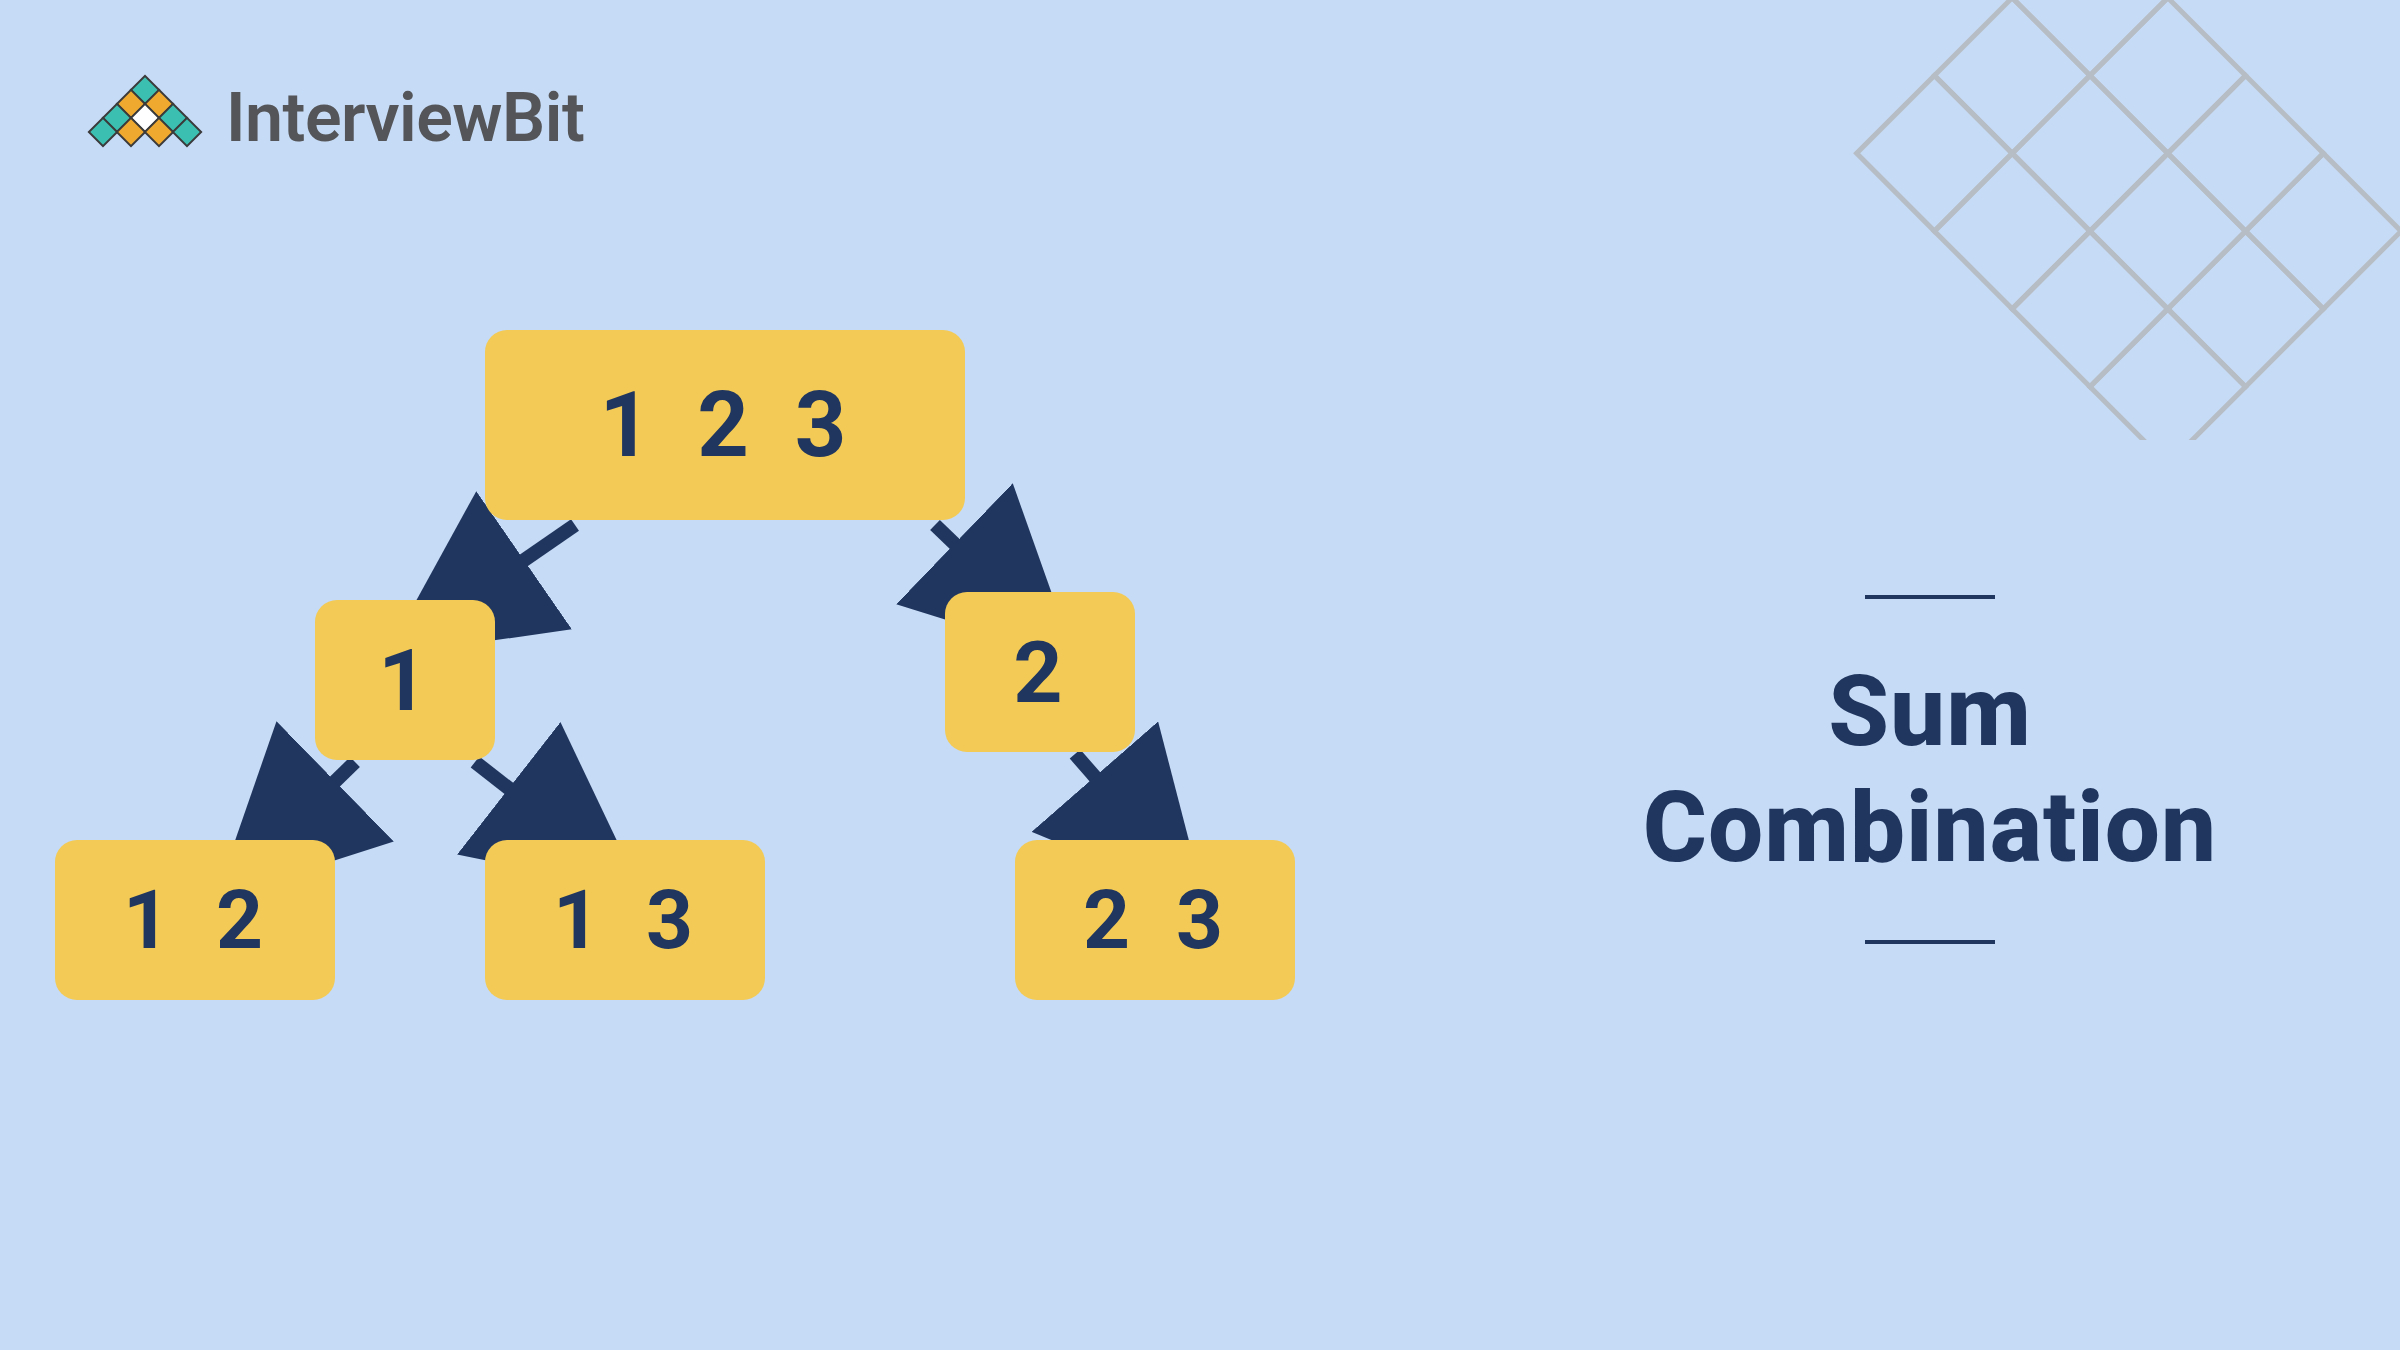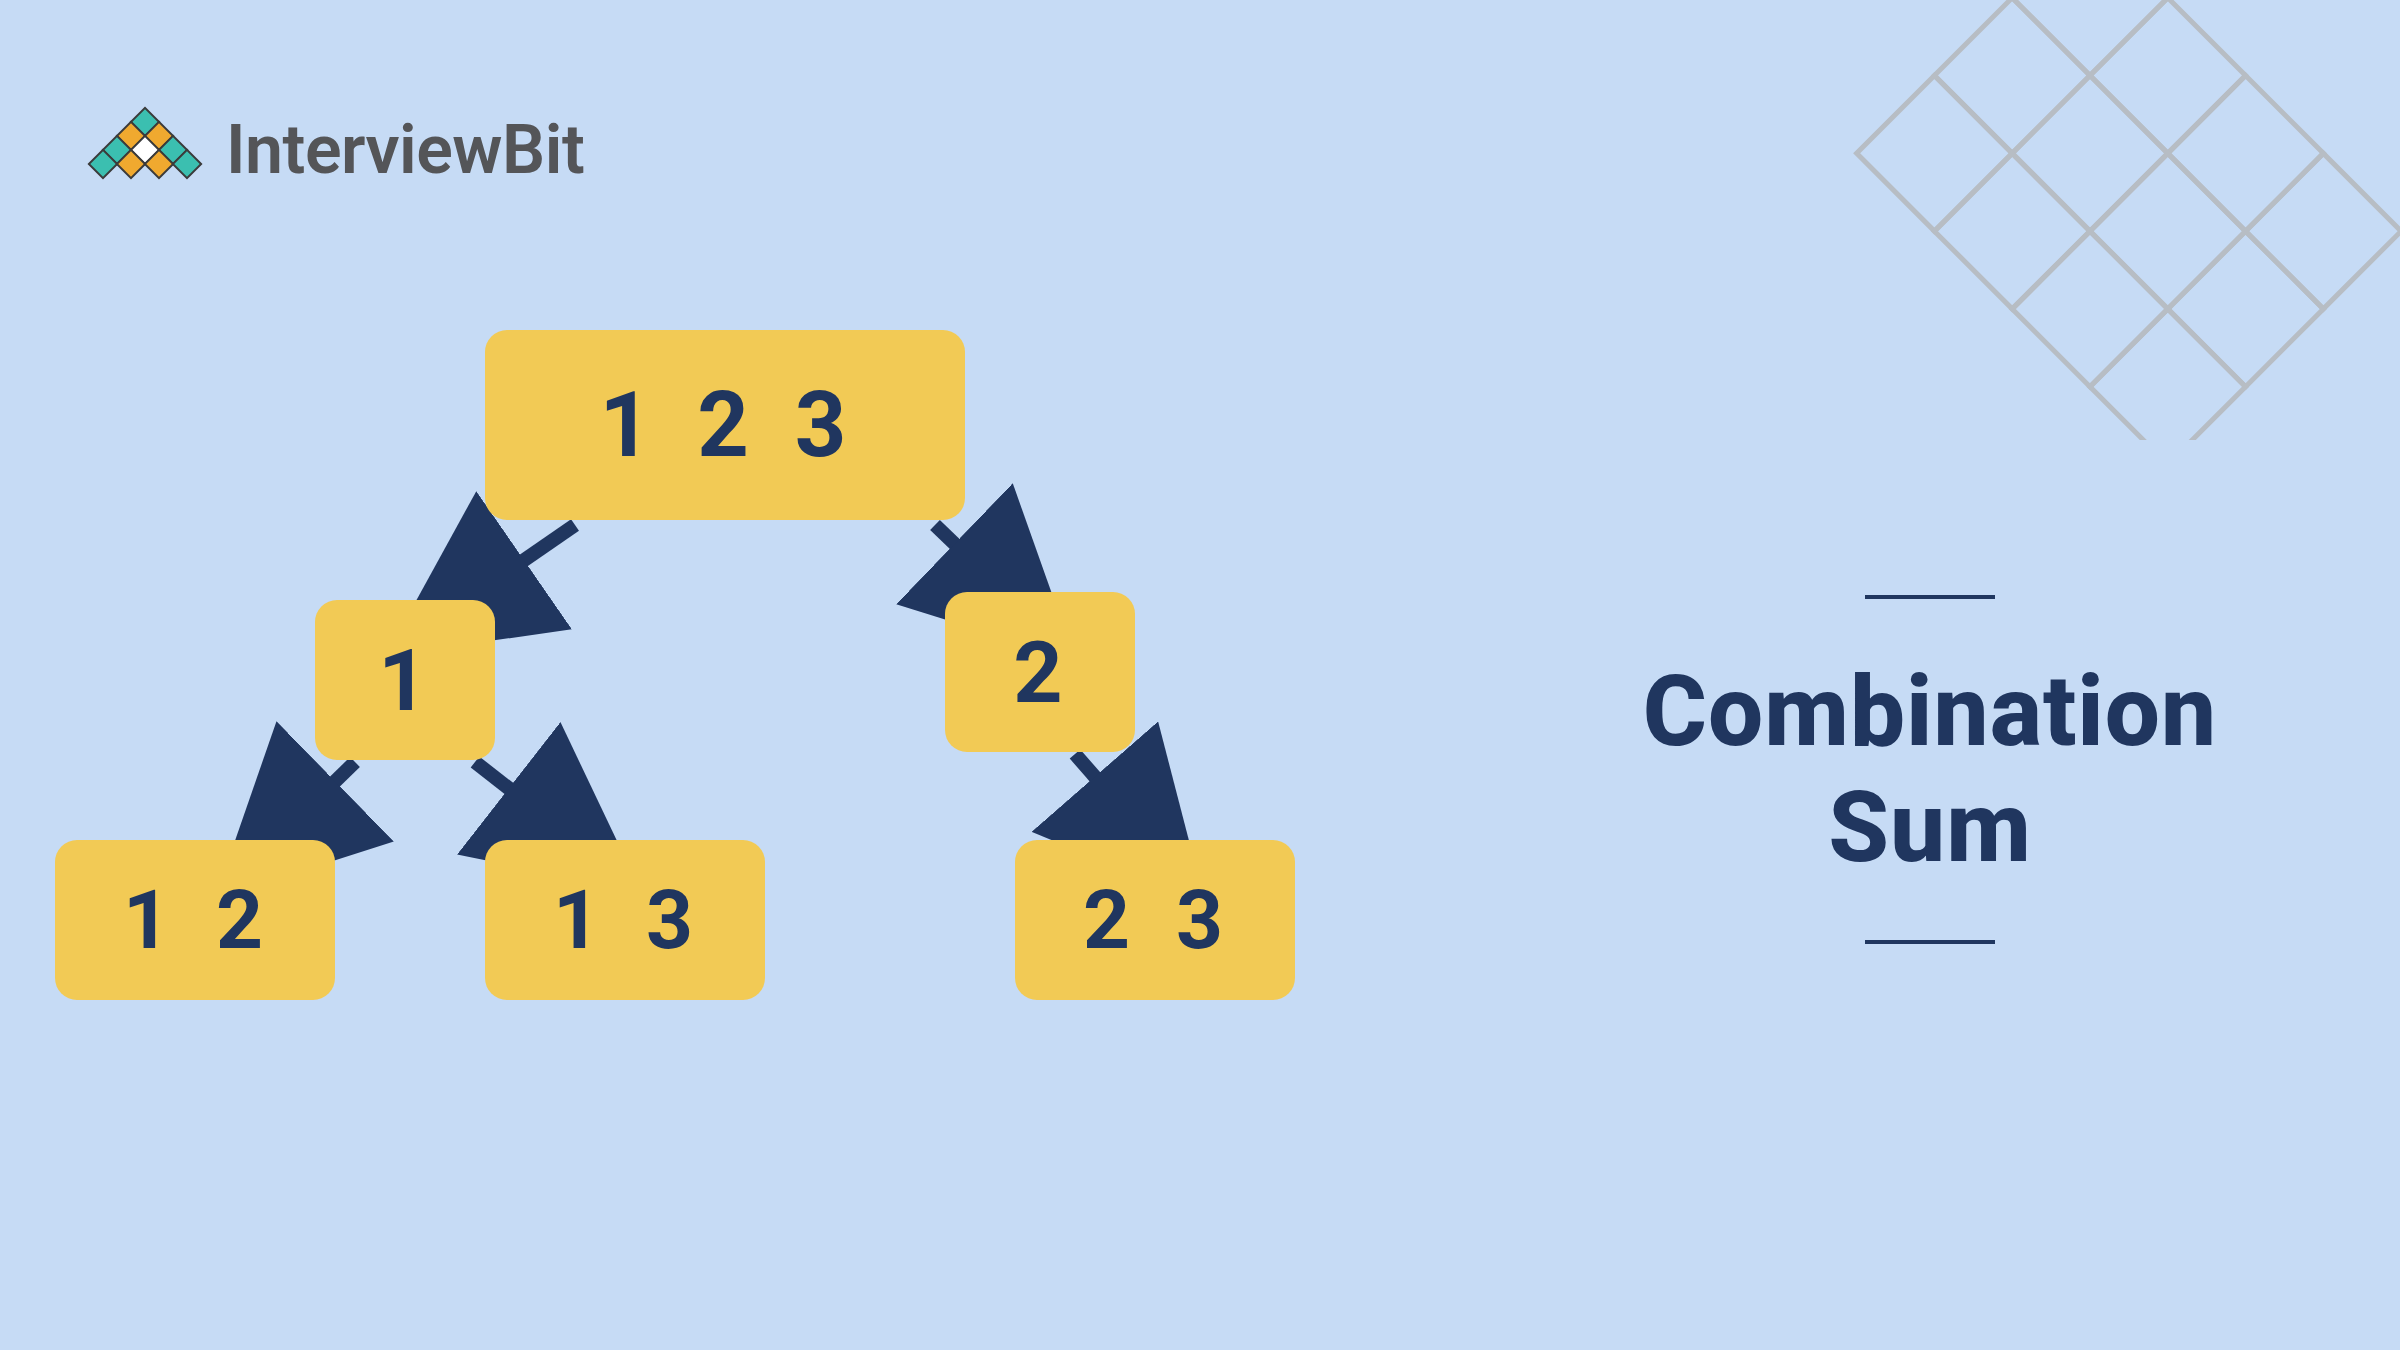--- a/index.html
+++ b/index.html
@@ -11,21 +11,20 @@
   }
 
   
   .logo {
     position: absolute;
     top: 70px;
     left: 80px;
     display: flex;
     align-items: center;
     gap: 16px;
-    margin-top: 32px;
   }
   .logo svg { display: block; }
   .logo-text {
     font-size: 68px;
     font-weight: 600;
     color: #545558;
     letter-spacing: -0.5px;
   }
 
   
@@ -184,17 +183,17 @@
 
   <div class="node n-23">
     <span>2</span>
     <span>3</span>
   </div>
 </div>
 
 <div class="title-block">
   <div class="title-rule"></div>
   <div class="title-text">
+    <div>Sum</div>
     <div>Combination</div>
-    <div>Sum</div>
   </div>
   <div class="title-rule"></div>
 </div>
 
 </body></html>

